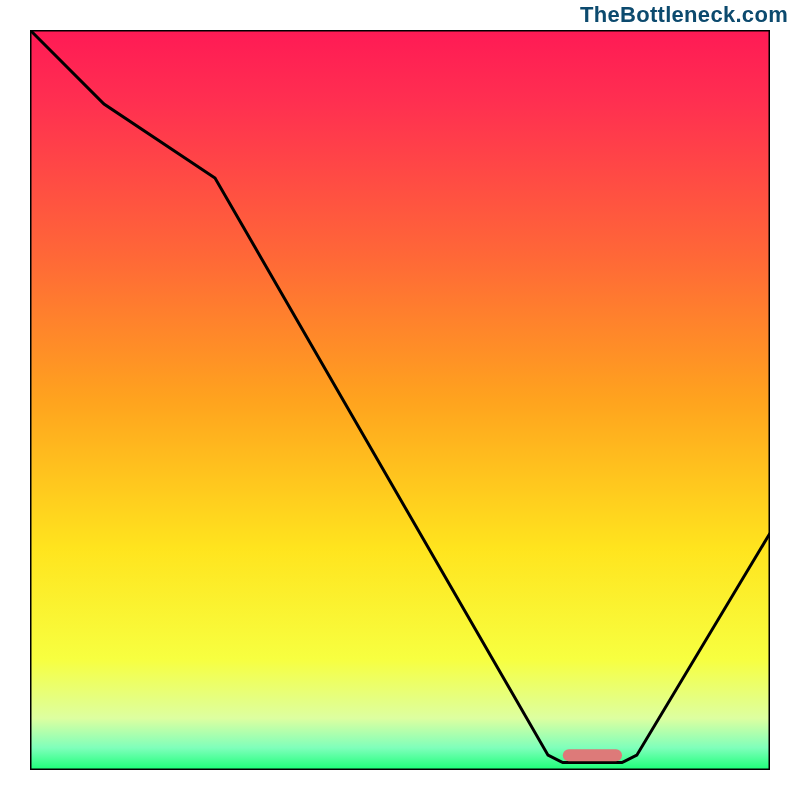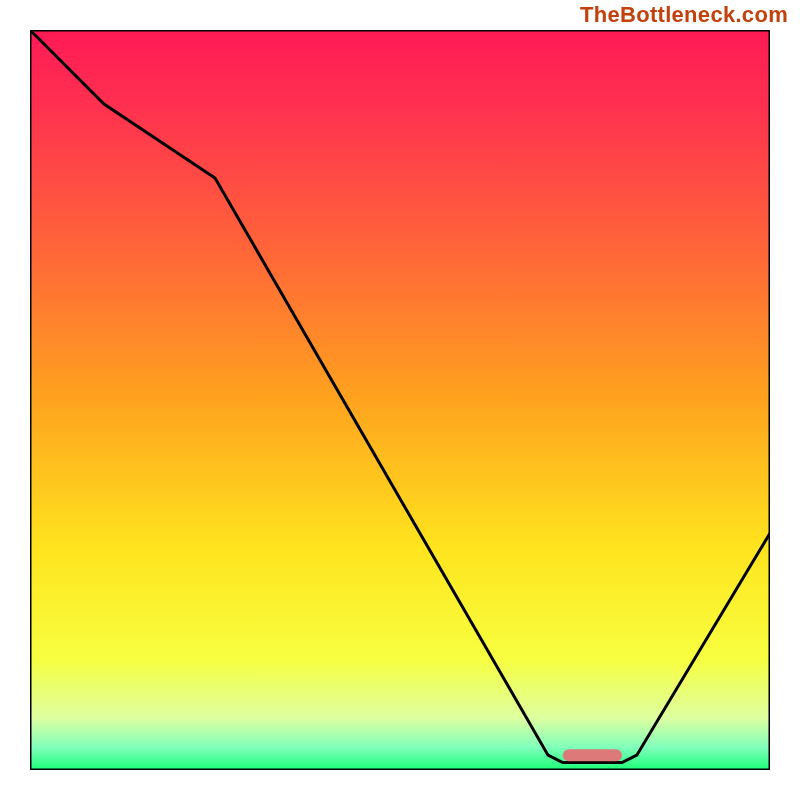--- a/index.html
+++ b/index.html
@@ -15,21 +15,21 @@
     position: relative;
     width: 800px;
     height: 800px;
   }
   .watermark {
     position: absolute;
     top: 2px;
     right: 12px;
     font-size: 22px;
     font-weight: 600;
-    color: #c2410c;
+    color: #0c4a6e;
     letter-spacing: 0.3px;
     font-family: "Segoe UI", Arial, sans-serif;
   }
   .plot {
     position: absolute;
     left: 30px;
     top: 30px;
     width: 740px;
     height: 740px;
   }

